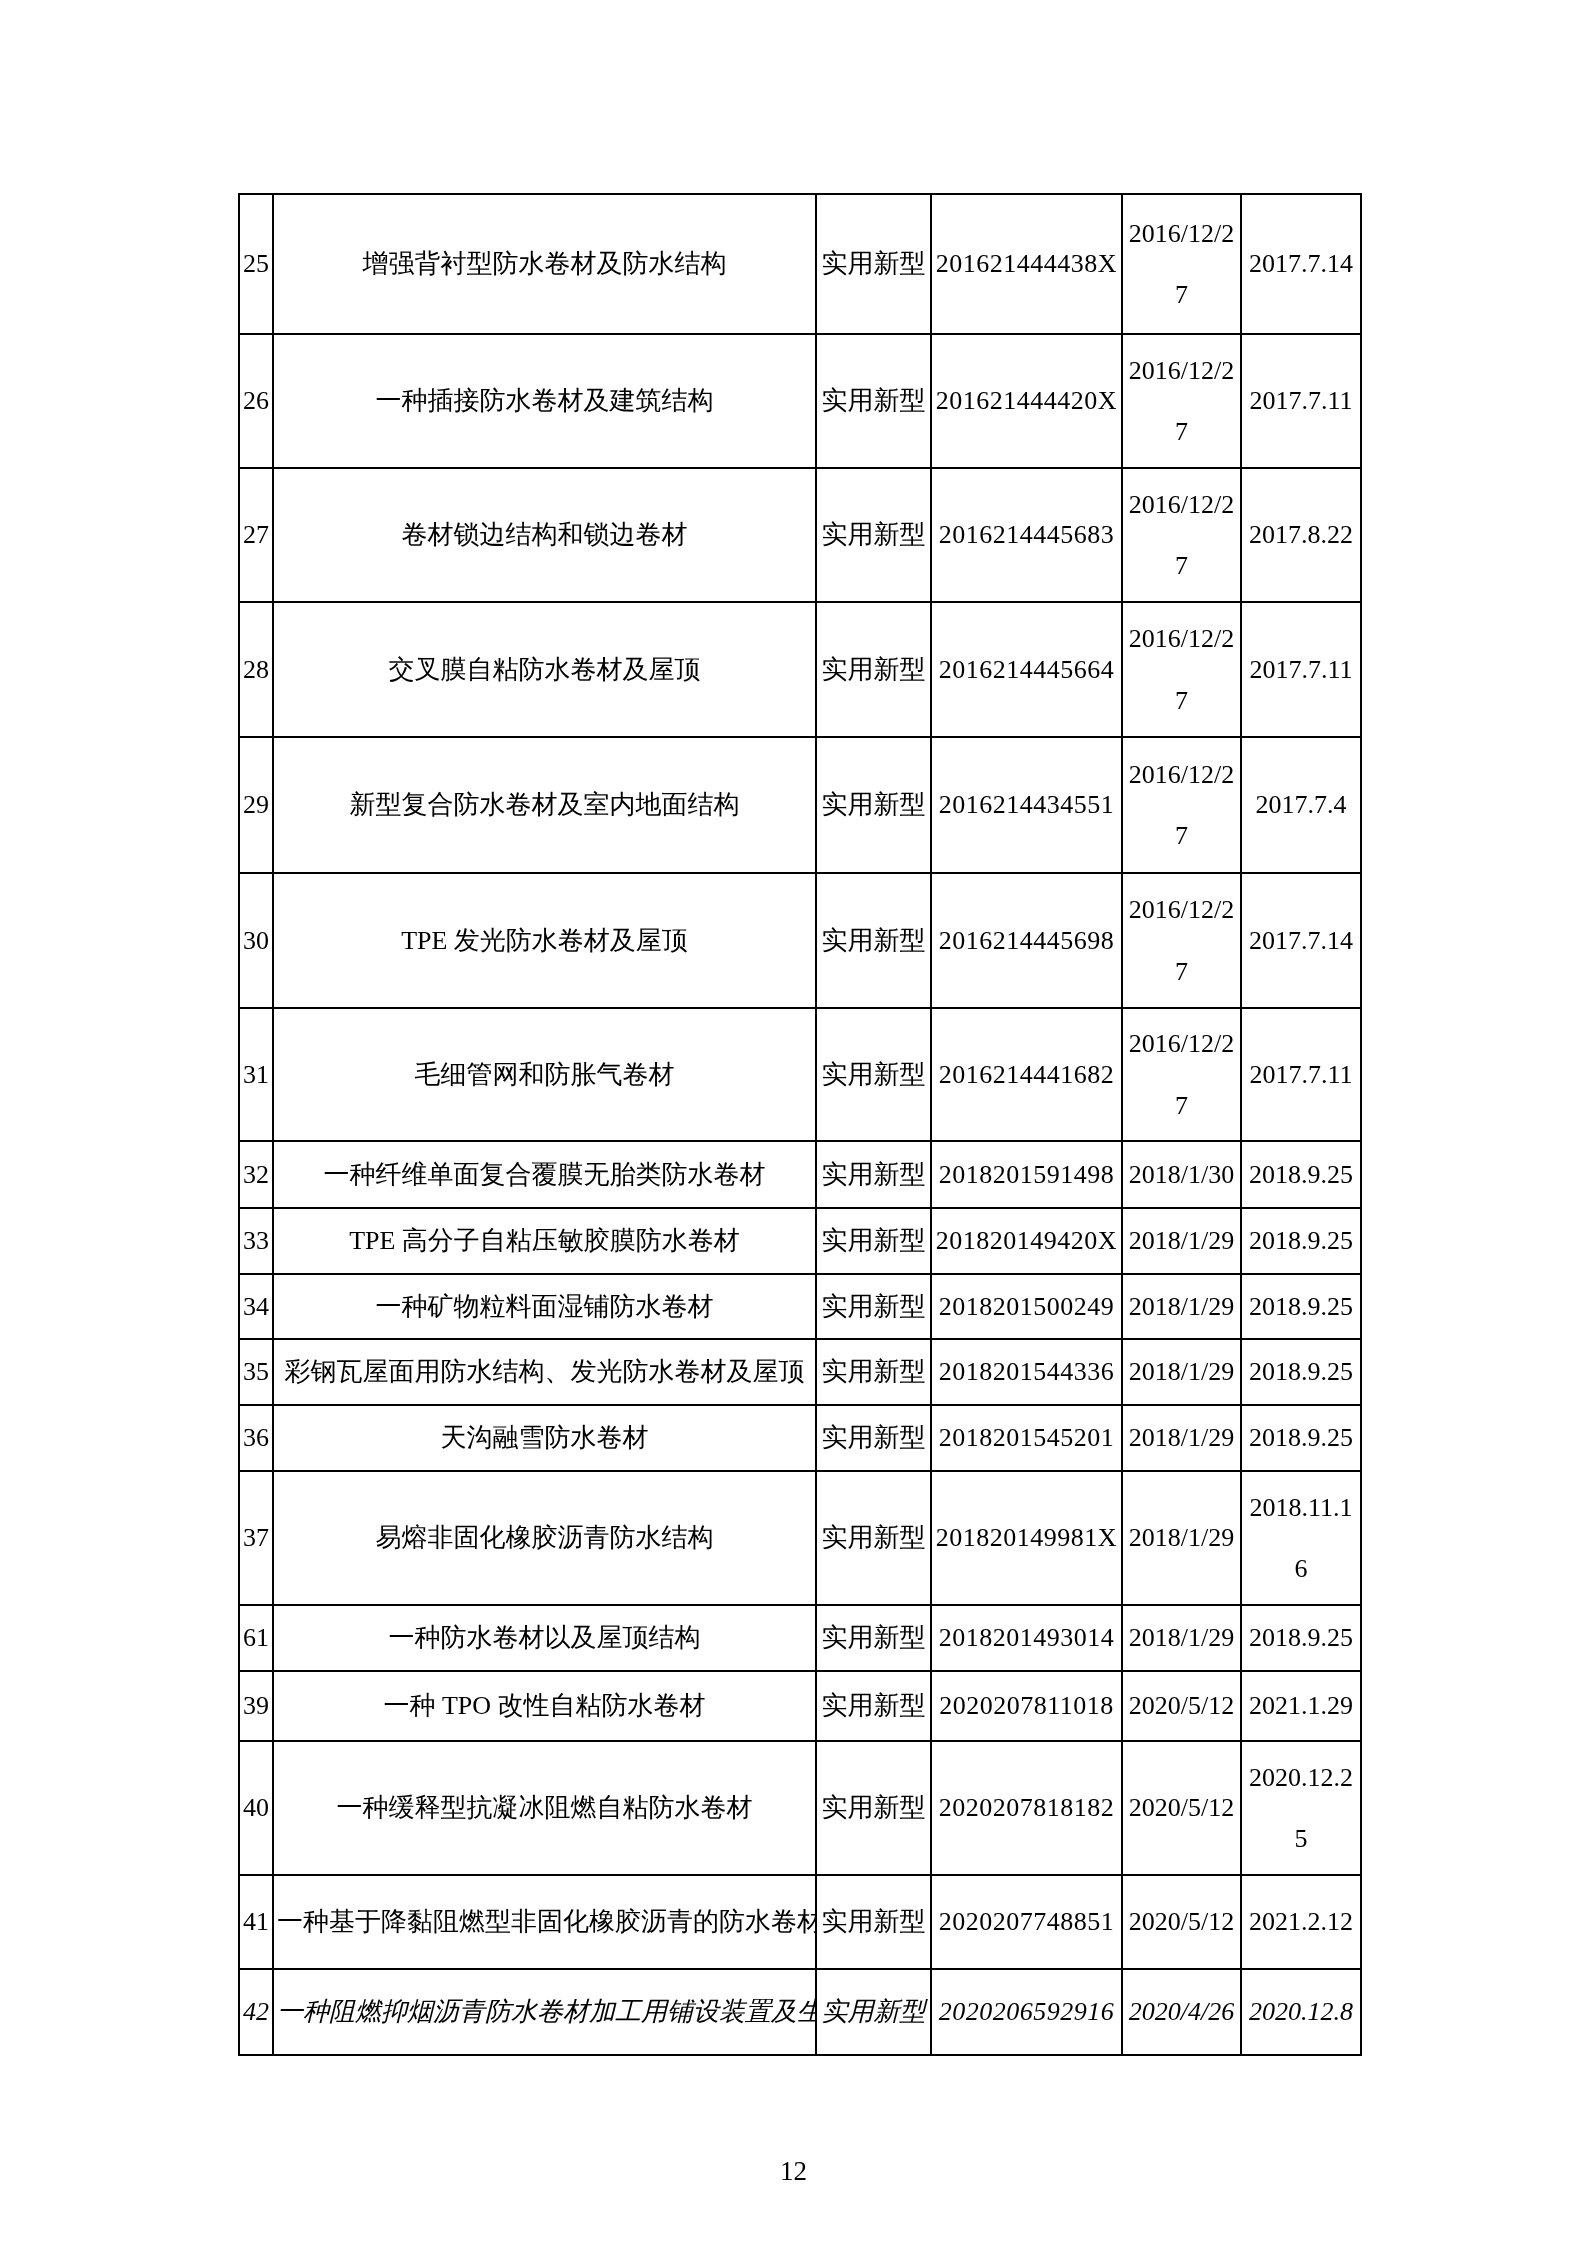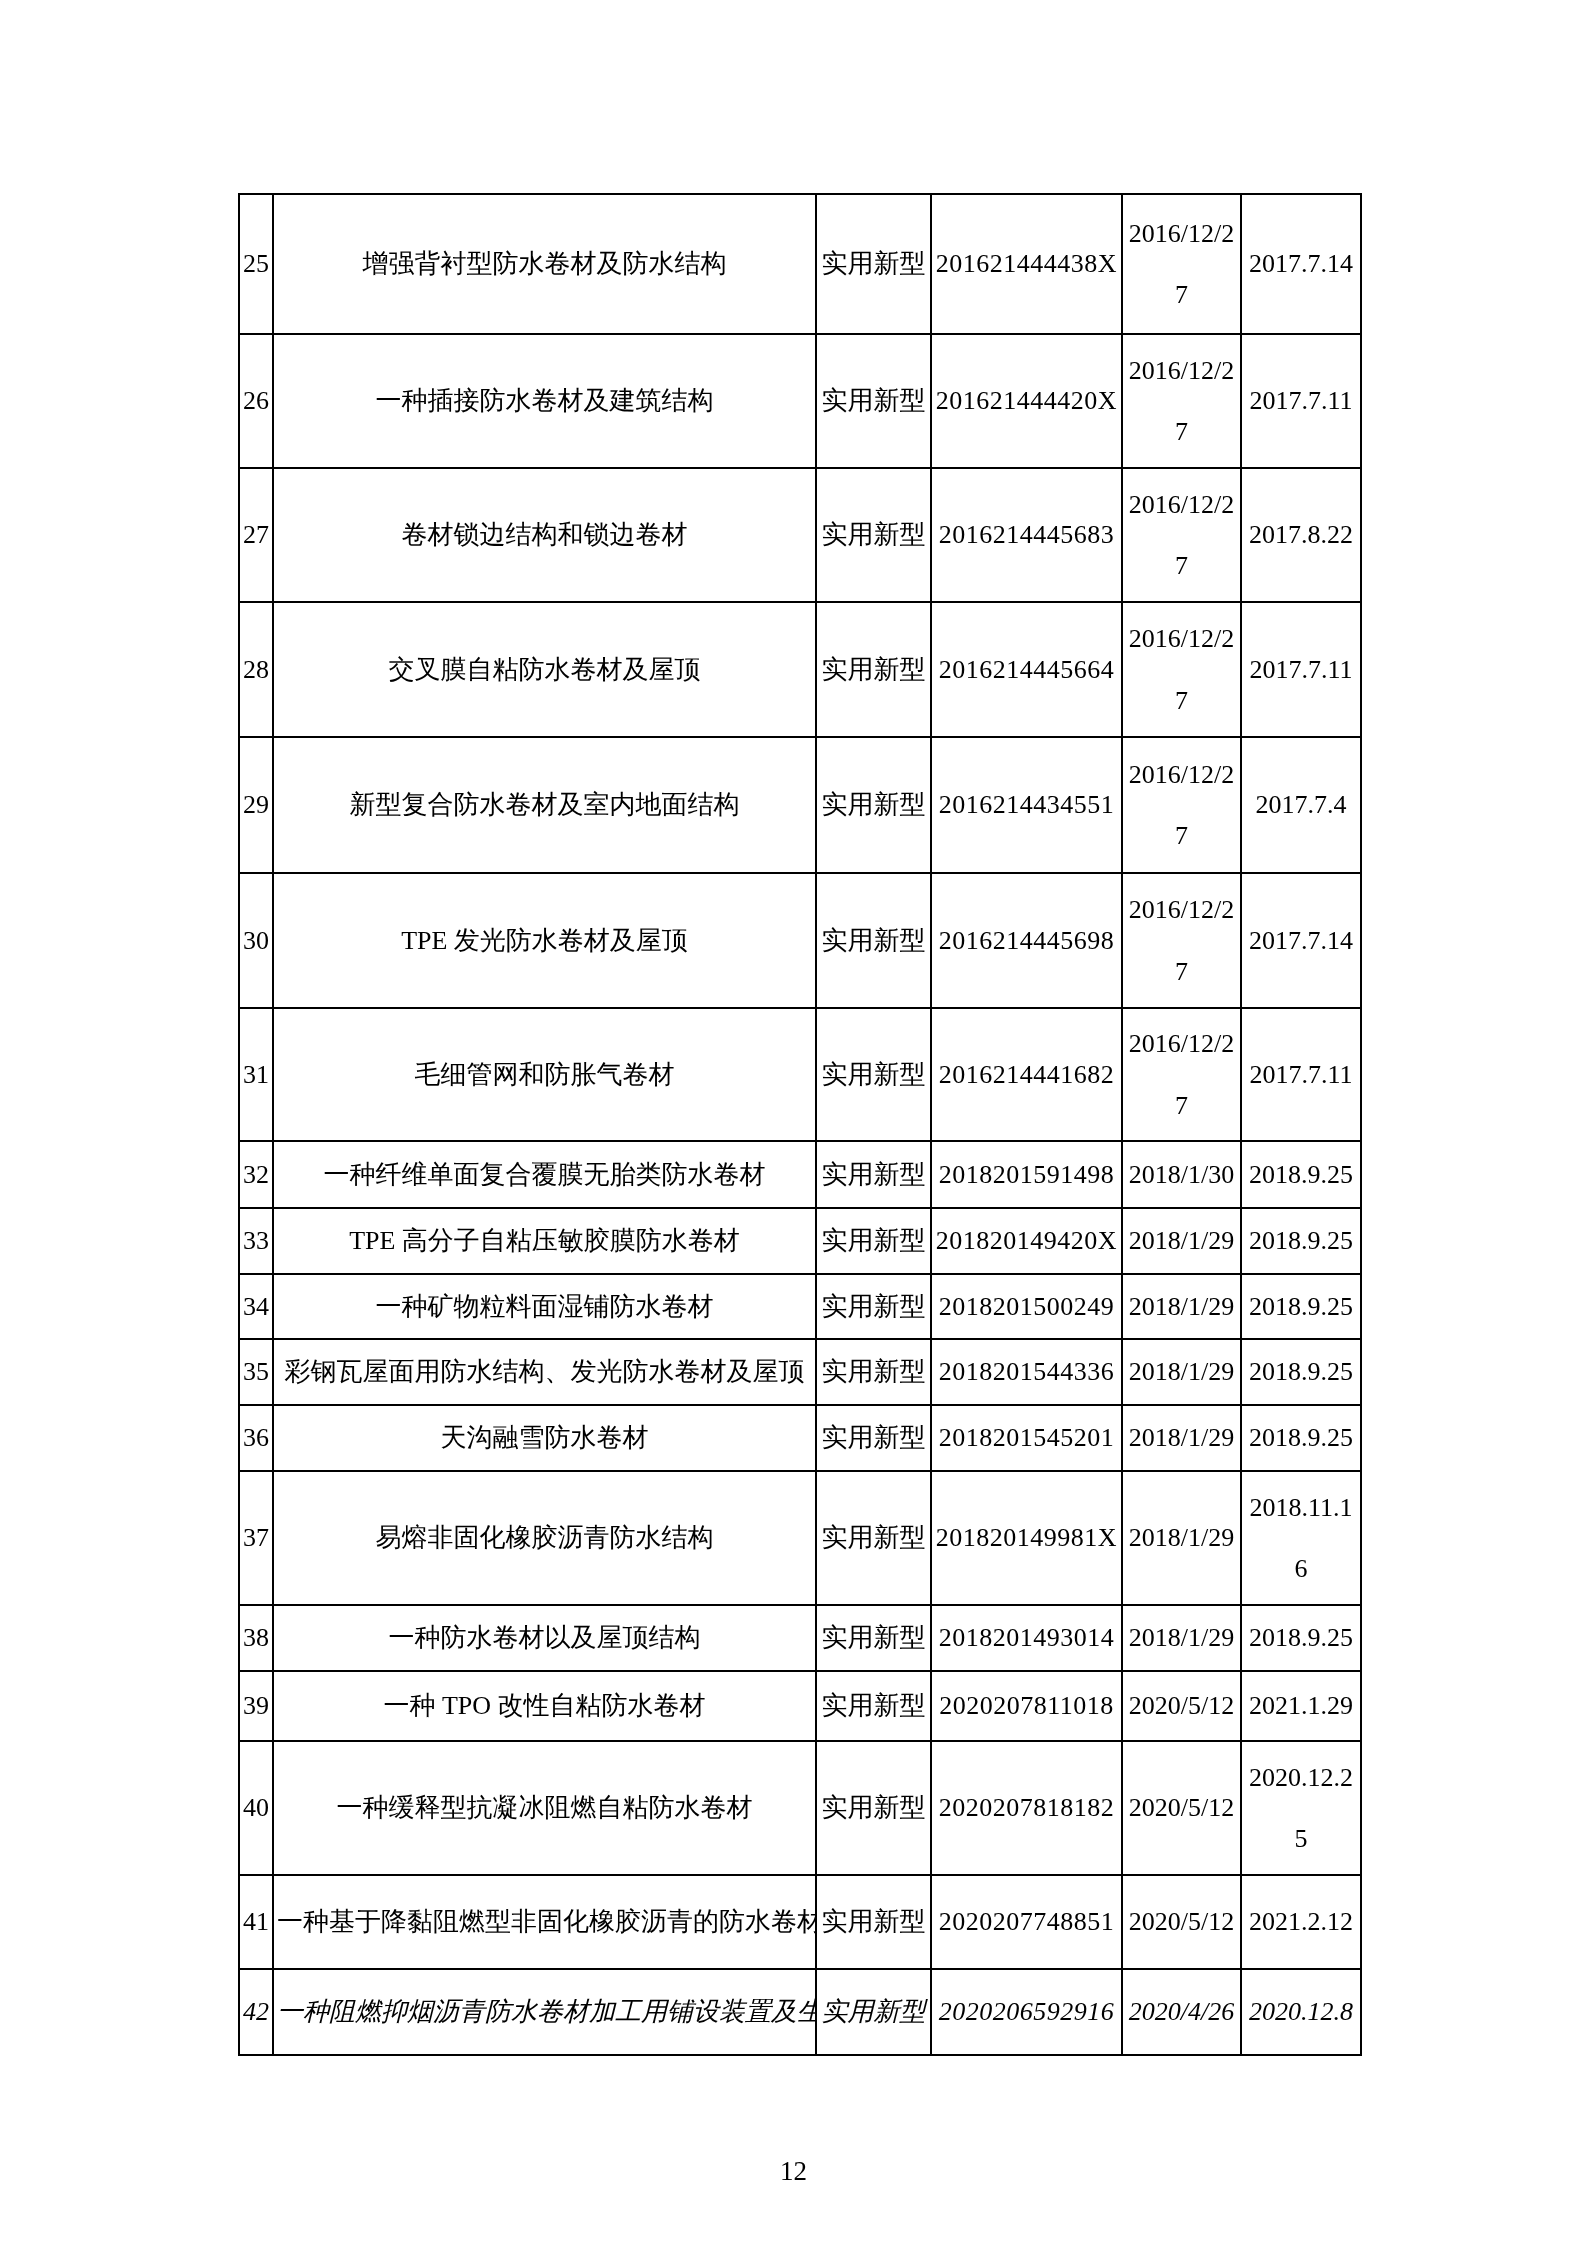--- a/index.html
+++ b/index.html
@@ -158,21 +158,21 @@
         </tr>
         <tr style="height: 134px;">
           <td class="col-index">37</td>
           <td class="col-title">易熔非固化橡胶沥青防水结构</td>
           <td class="col-type">实用新型</td>
           <td class="col-number">201820149981X</td>
           <td class="col-date">2018/1/29</td>
           <td class="col-date">2018.11.16</td>
         </tr>
         <tr style="height: 66px;">
-          <td class="col-index">38</td>
+          <td class="col-index">61</td>
           <td class="col-title">一种防水卷材以及屋顶结构</td>
           <td class="col-type">实用新型</td>
           <td class="col-number">2018201493014</td>
           <td class="col-date">2018/1/29</td>
           <td class="col-date">2018.9.25</td>
         </tr>
         <tr style="height: 70px;">
           <td class="col-index">39</td>
           <td class="col-title">一种 TPO 改性自粘防水卷材</td>
           <td class="col-type">实用新型</td>

